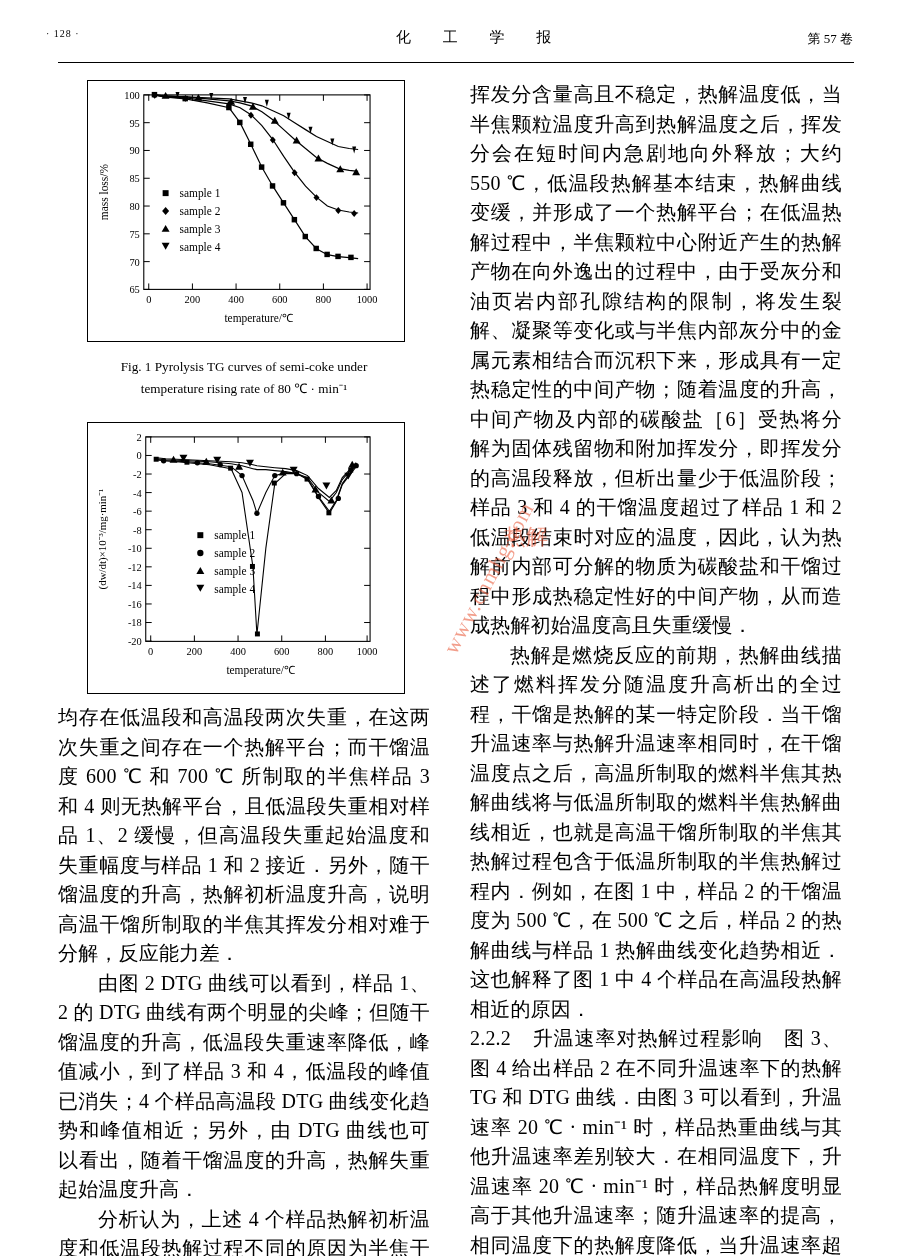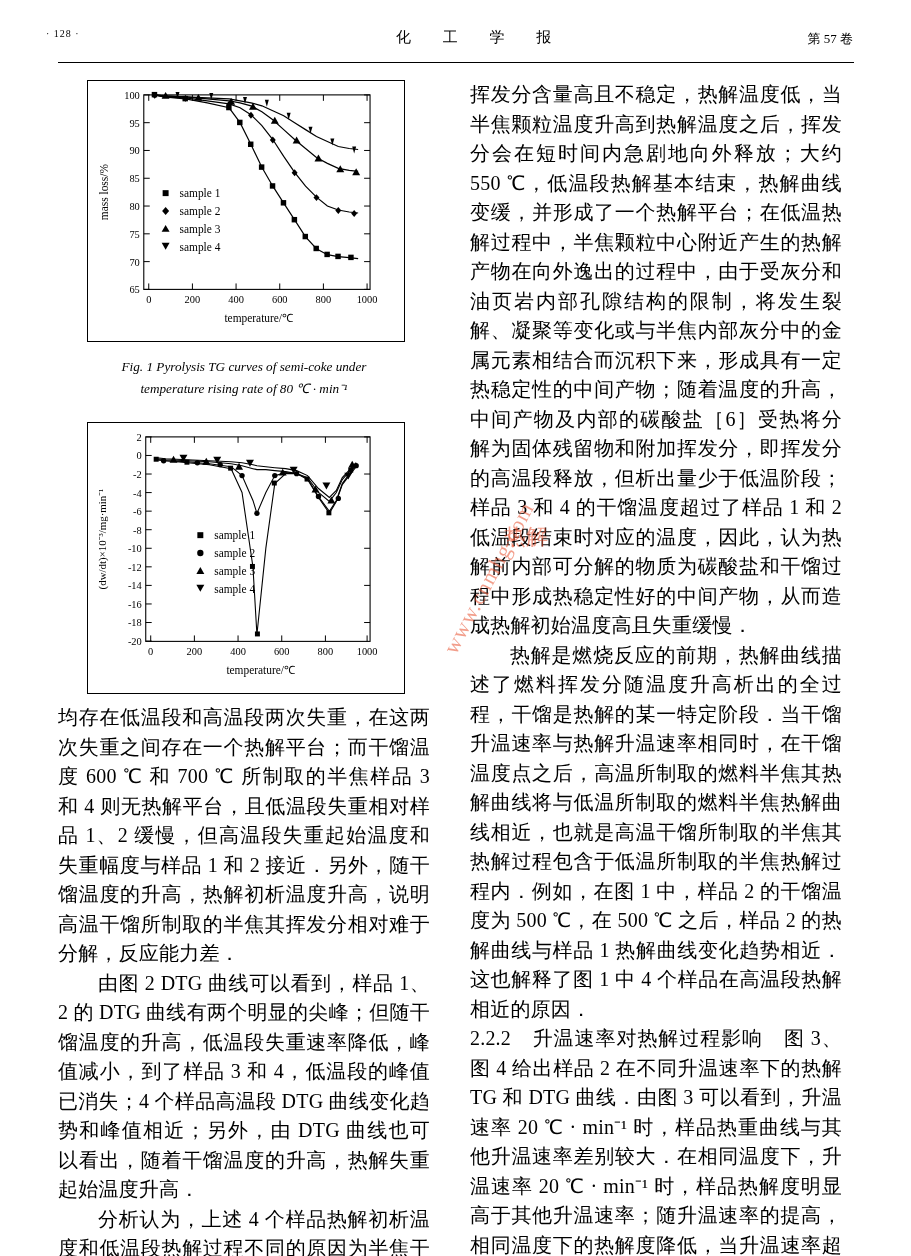--- a/index.html
+++ b/index.html
@@ -16,21 +16,21 @@
   
   .col{position:absolute;top:80px;width:372px;}
   .col-left{left:58px;}
   .col-right{left:470px;}
 
   p.body{font-size:20px;line-height:29.5px;text-align:justify;margin:0 0 0 0;letter-spacing:0.2px;}
   p.indent{text-indent:2em;}
 
   
   .figbox{width:330px;margin:0 auto;}
-  .figcap{font-size:13.2px;line-height:22px;text-align:center;margin:10px 0 0 0;font-family:"Liberation Serif",serif;font-style:italic;}
+  .figcap{font-size:13.2px;line-height:22px;text-align:center;margin:10px 0 0 0;font-family:"Liberation Serif",serif;}
 
   .chart{position:relative;width:318px;height:262px;border:1.2px solid #000;background:#fff;box-sizing:border-box;}
   .chart2{height:272px;}
 
   .fig-wrap{position:relative;padding-left:8px;}
 
   
   .wm{position:absolute;left:430px;top:500px;width:300px;height:260px;pointer-events:none;}
   .wm span{position:absolute;color:#e8502e;opacity:.55;font-family:"Liberation Serif",serif;}
   .wm .w1{font-size:22px;left:74px;top:22px;}

